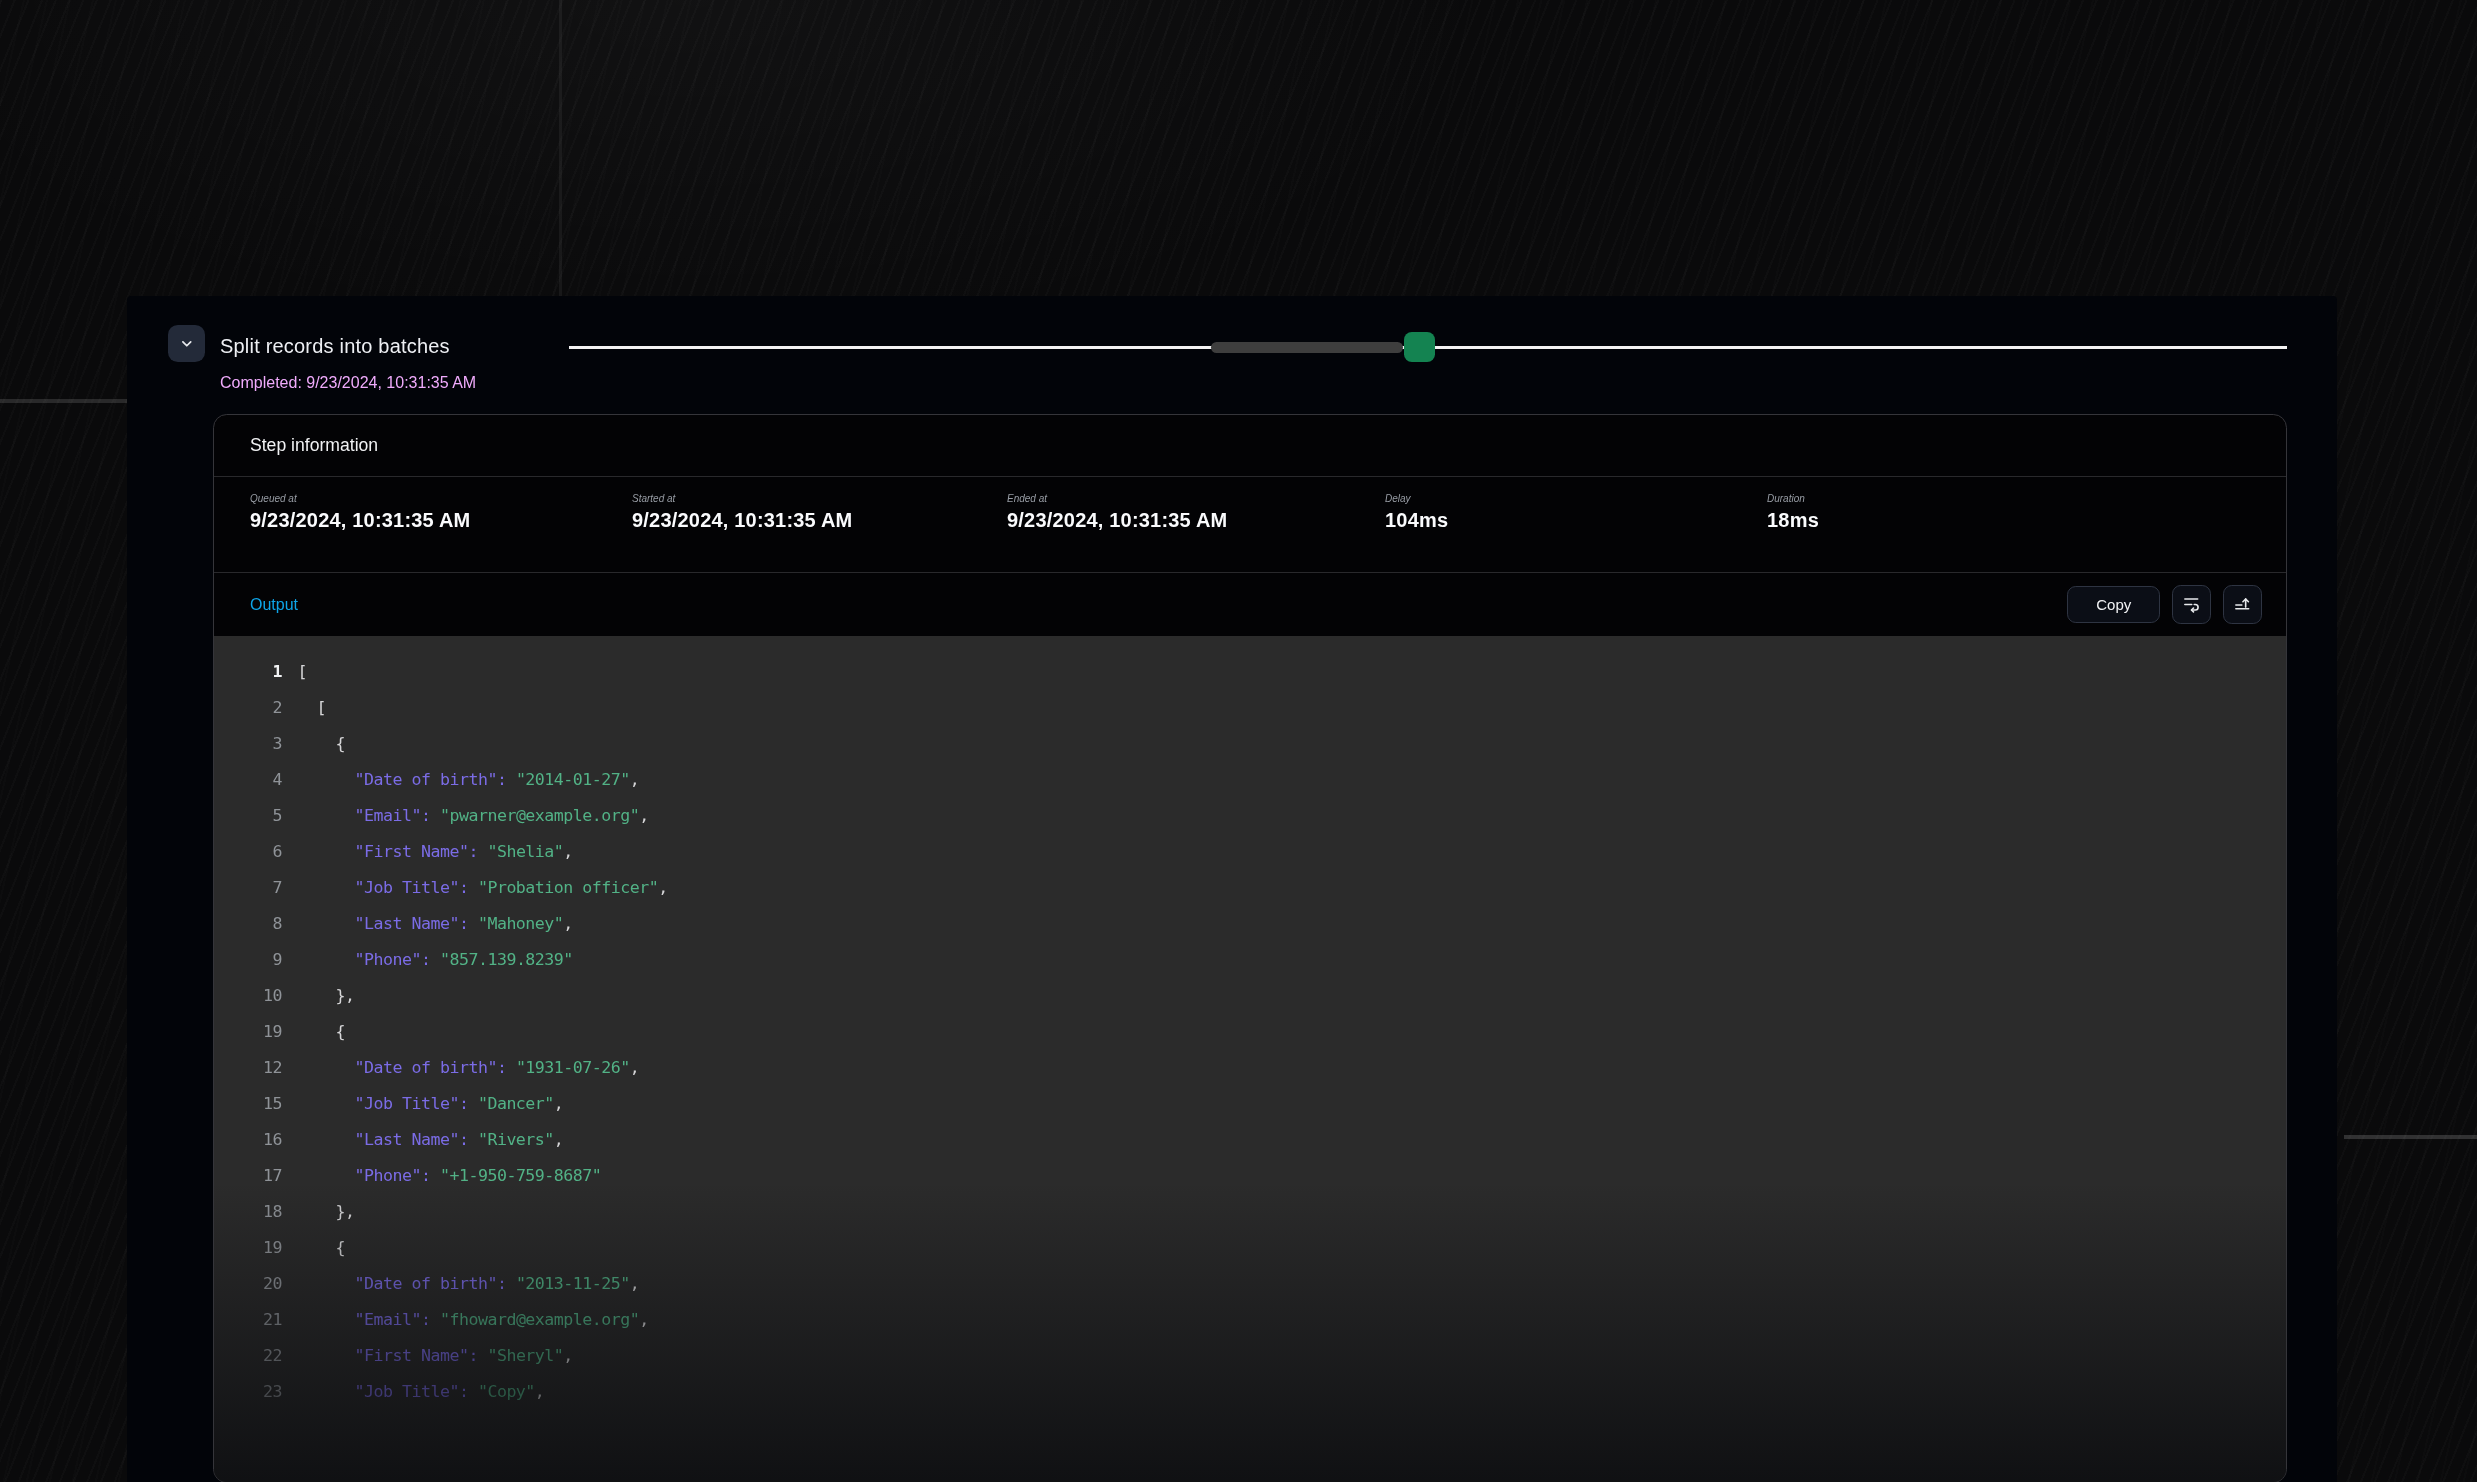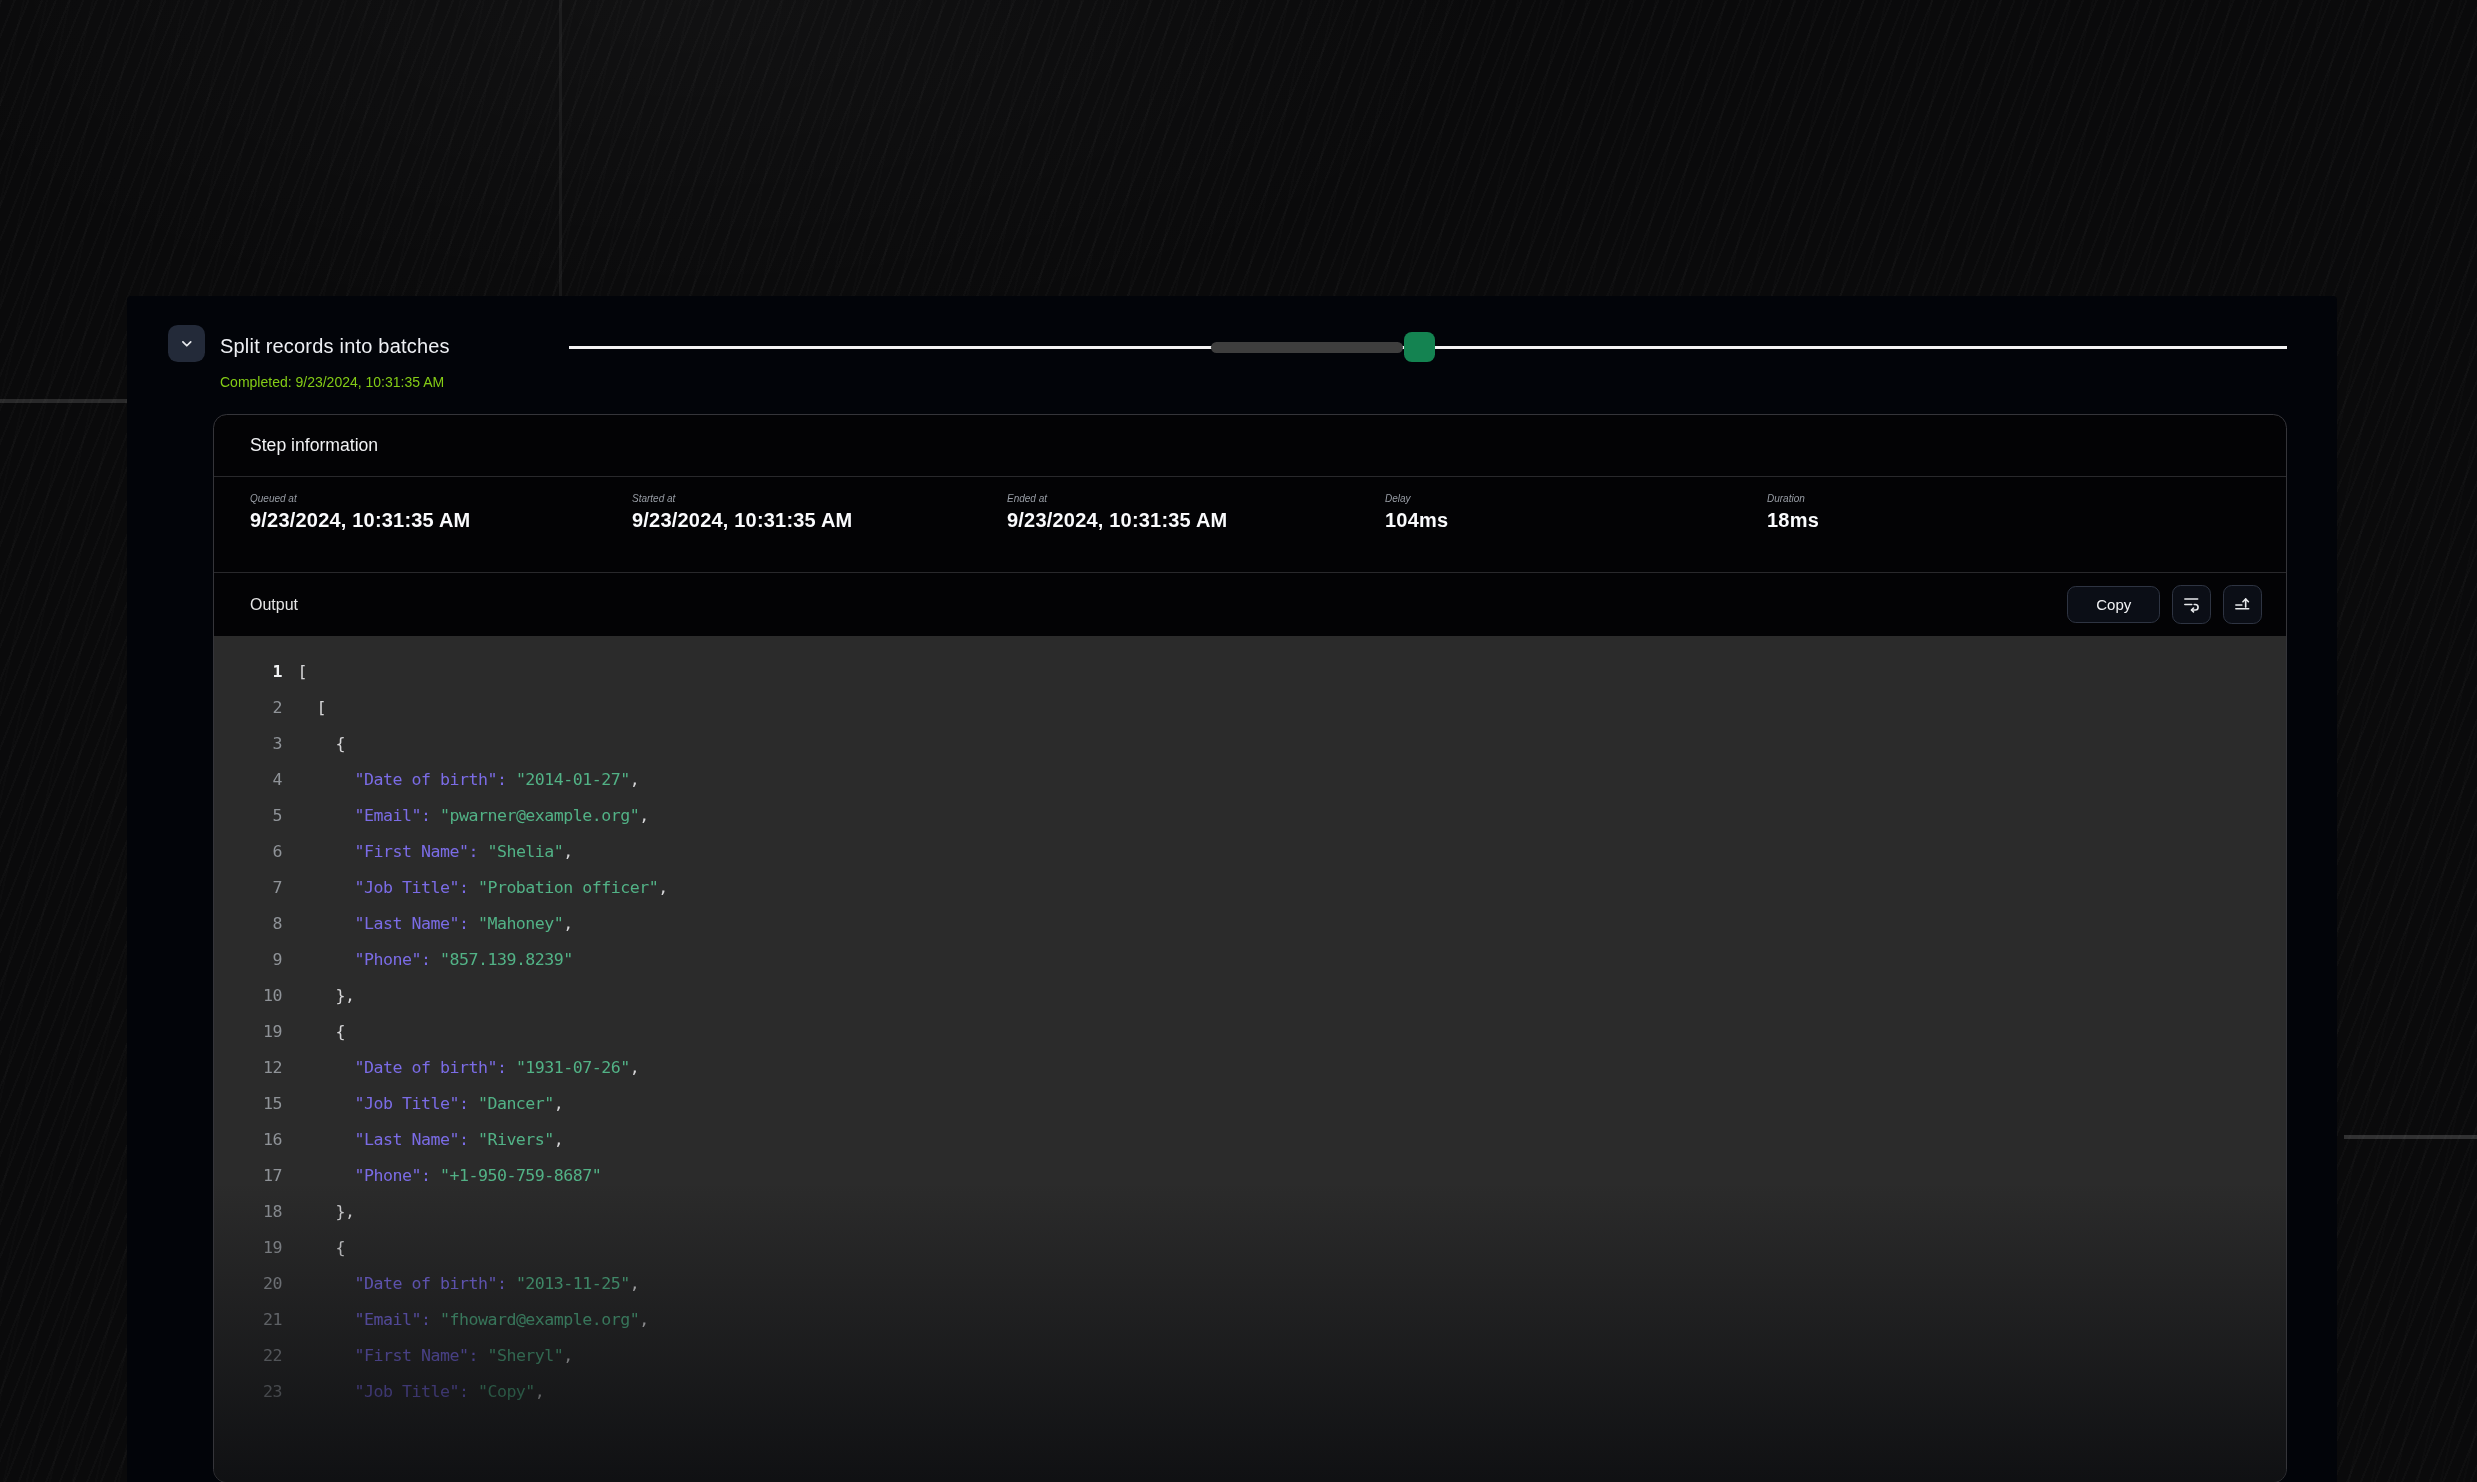--- a/index.html
+++ b/index.html
@@ -18,38 +18,38 @@
   .deco-hline-left{position:absolute;left:0;top:399px;width:135px;height:3.9px;background:rgba(255,255,255,0.13);}
   .deco-hline-right{position:absolute;left:2344px;top:1135px;width:133px;height:3.9px;background:rgba(255,255,255,0.16);}
 
   
   .panel{position:absolute;left:127px;top:296px;width:2210px;height:1187px;background:var(--panel-bg);border-radius:3.9px 3.9px 0 0;}
 
   .collapse-btn{position:absolute;left:41px;top:29px;width:37px;height:37px;border-radius:9.8px;
     background:#232a39;border:none;display:flex;align-items:center;justify-content:center;cursor:pointer;padding:0;}
   .collapse-btn svg{display:block;}
   .step-title{position:absolute;left:93px;top:39px;font-size:20px;font-weight:500;color:#eef0f4;letter-spacing:0.2px;}
-  .step-status{position:absolute;left:93px;top:78px;font-size:14px;font-weight:400;color:#84cc16;}
+  .step-status{position:absolute;left:93px;top:78px;font-size:16px;font-weight:400;color:#f0abfc;}
 
   
   .tl-line{position:absolute;left:442px;top:50px;width:1718px;height:2.9px;background:#f3f3f3;}
   .tl-track{position:absolute;left:1084px;top:46px;width:192px;height:10.7px;border-radius:5.9px;background:#3e3e3e;}
   .tl-handle{position:absolute;left:1277px;top:36px;width:31px;height:30px;border-radius:7.8px;background:var(--accent-green);cursor:grab;}
 
   
   .card{position:absolute;left:86px;top:118px;width:2074px;height:1069px;border:1px solid #35353a;border-radius:13.7px;
     background:var(--card-bg);overflow:hidden;box-sizing:border-box;}
   .card-header{height:61px;display:flex;align-items:center;padding-left:36px;border-bottom:1px solid #29292c;}
   .card-header span{font-size:17.6px;color:#f1f2f4;font-weight:400;}
   .stats{height:95px;display:grid;grid-template-columns:382px 375px 378px 382px auto;padding-left:36px;box-sizing:border-box;}
   .stat{padding-top:15.6px;}
   .stat-label{font-size:10px;color:#989da5;font-style:italic;}
   .stat-value{margin-top:5.9px;font-size:20px;font-weight:700;color:#fafbfd;letter-spacing:0.2px;}
   .output-bar{height:64px;border-top:1px solid #29292c;display:flex;align-items:center;padding:0 24.4px 0 36px;box-sizing:border-box;}
-  .output-bar .output-label{font-size:16px;color:#e5e5e5;}
+  .output-bar .output-label{font-size:16px;color:#0ea5e9;}
   .actions{margin-left:auto;display:flex;align-items:center;gap:11.7px;}
   .btn{background:#0b0e16;border:1px solid #2e3442;border-radius:8.8px;color:#f2f3f5;display:flex;align-items:center;justify-content:center;cursor:pointer;}
   .btn-copy{height:37px;padding:0 28px;font-size:15px;font-family:"Liberation Sans",sans-serif;}
   .btn-icon{width:39px;height:39px;padding:0;}
 
   
   .code{position:relative;height:848px;background:var(--code-bg);padding-top:17.6px;box-sizing:border-box;overflow:hidden;
     font-family:"DejaVu Sans Mono", monospace;font-size:16.6px;letter-spacing:-0.5px;}
   .code-row{display:flex;height:36px;line-height:36px;white-space:pre;}
   .ln{width:68px;text-align:right;color:#8f9398;flex:0 0 auto;}

